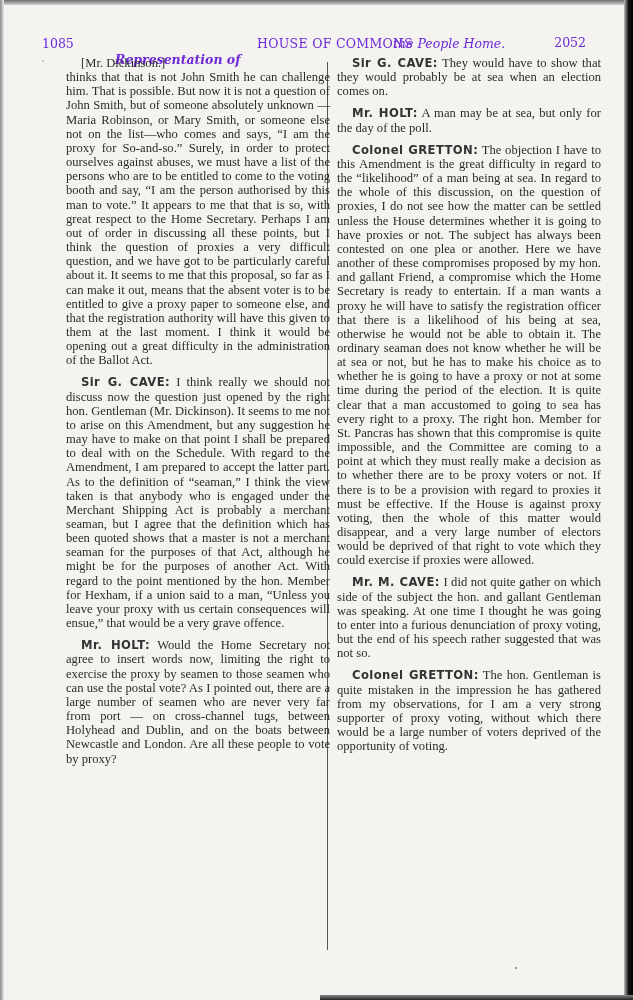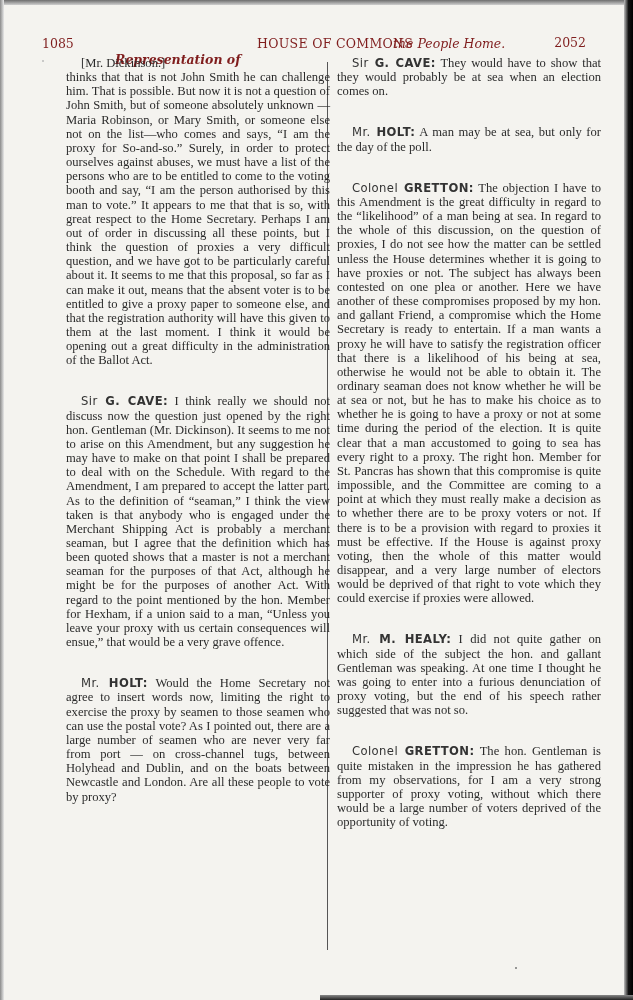--- a/index.html
+++ b/index.html
@@ -23,21 +23,21 @@
   }
   .scan-bottom {
     position: absolute; left: 320px; bottom: 0; width: 313px; height: 5px;
     background: linear-gradient(#888, #222);
   }
   .page {
     position: absolute; left: 0; top: 0; width: 633px; height: 1000px;
   }
   .header {
     position: absolute; top: 36px; left: 42px; width: 544px; height: 18px;
-    font-size: 12.5px; color: #7f1d1d;
+    font-size: 12.5px; color: #6d28d9;
   }
   .header .num-left { position: absolute; left: 0; top: 0; }
   .header .left-title { position: absolute; left: 73px; top: 16px; font-style: italic; font-weight: bold; }
   .header .center-title { position: absolute; left: 215px; top: 0; letter-spacing: 0.3px; text-align: right; }
   .header .right-title { position: absolute; left: 351px; top: 0; font-style: italic; }
   .header .num-right { position: absolute; right: 0; top: -1px; }
 
   .col {
     position: absolute; top: 56px; width: 264px;
     font-family: "Liberation Serif", serif;
@@ -45,29 +45,29 @@
     text-align: justify;
     color: #2b2b2b;
   }
   .col-left { left: 66px; }
   .col-right { left: 337px; width: 264px; }
   .divider {
     position: absolute; left: 327px; top: 62px; width: 1px; height: 888px;
     background: #555;
   }
   .col p { margin: 0; text-indent: 0; }
-  .col p.speech { margin-top: 27px; text-indent: 15px; }
+  .col p.speech { margin-top: 8px; text-indent: 15px; }
   .col p.first { margin-top: 0; }
   .col .continued { padding-left: 15px; text-indent: 0; }
   .speaker {
     font-family: "DejaVu Sans", "Liberation Sans", sans-serif;
     font-weight: bold; font-size: 11.6px; letter-spacing: 0.4px;
     color: #333;
   }
-  .speaker .title-part { font-weight: normal; }
+  .speaker .title-part { font-weight: bold; }
   .col .body-text { }
   .speck {
     position: absolute; width: 2px; height: 2px; border-radius: 1px; background: #777;
   }
 </style>
 </head>
 <body>
 
 <div class="page">
   <div class="scan-top"></div>
@@ -110,21 +110,21 @@
       <span class="speaker"><span class="title-part">Mr.</span> <span>HOLT</span>:</span>
       <span class="body-text">A man may be at sea, but only for the day of the poll.</span>
     </p>
 
     <p class="speech">
       <span class="speaker"><span class="title-part">Colonel</span> <span>GRETTON</span>:</span>
       <span class="body-text">The objection I have to this Amendment is the great difficulty in regard to the “likelihood” of a man being at sea. In regard to the whole of this discussion, on the question of proxies, I do not see how the matter can be settled unless the House determines whether it is going to have proxies or not. The subject has always been contested on one plea or another. Here we have another of these compromises proposed by my hon. and gallant Friend, a compromise which the Home Secretary is ready to entertain. If a man wants a proxy he will have to satisfy the registration officer that there is a likelihood of his being at sea, otherwise he would not be able to obtain it. The ordinary seaman does not know whether he will be at sea or not, but he has to make his choice as to whether he is going to have a proxy or not at some time during the period of the election. It is quite clear that a man accustomed to going to sea has every right to a proxy. The right hon. Member for St. Pancras has shown that this compromise is quite impossible, and the Committee are coming to a point at which they must really make a decision as to whether there are to be proxy voters or not. If there is to be a provision with regard to proxies it must be effective. If the House is against proxy voting, then the whole of this matter would disappear, and a very large number of electors would be deprived of that right to vote which they could exercise if proxies were allowed.</span>
     </p>
 
     <p class="speech">
-      <span class="speaker"><span class="title-part">Mr.</span> <span>M. HEALY</span>:</span>
+      <span class="speaker"><span class="title-part">Mr.</span> <span>M. CAVE</span>:</span>
       <span class="body-text">I did not quite gather on which side of the subject the hon. and gallant Gentleman was speaking. At one time I thought he was going to enter into a furious denunciation of proxy voting, but the end of his speech rather suggested that was not so.</span>
     </p>
 
     <p class="speech">
       <span class="speaker"><span class="title-part">Colonel</span> <span>GRETTON</span>:</span>
       <span class="body-text">The hon. Gentleman is quite mistaken in the impression he has gathered from my observations, for I am a very strong supporter of proxy voting, without which there would be a large number of voters deprived of the opportunity of voting.</span>
     </p>
   </div>
 
   <div class="speck" style="left:515px; top:967px;"></div>

